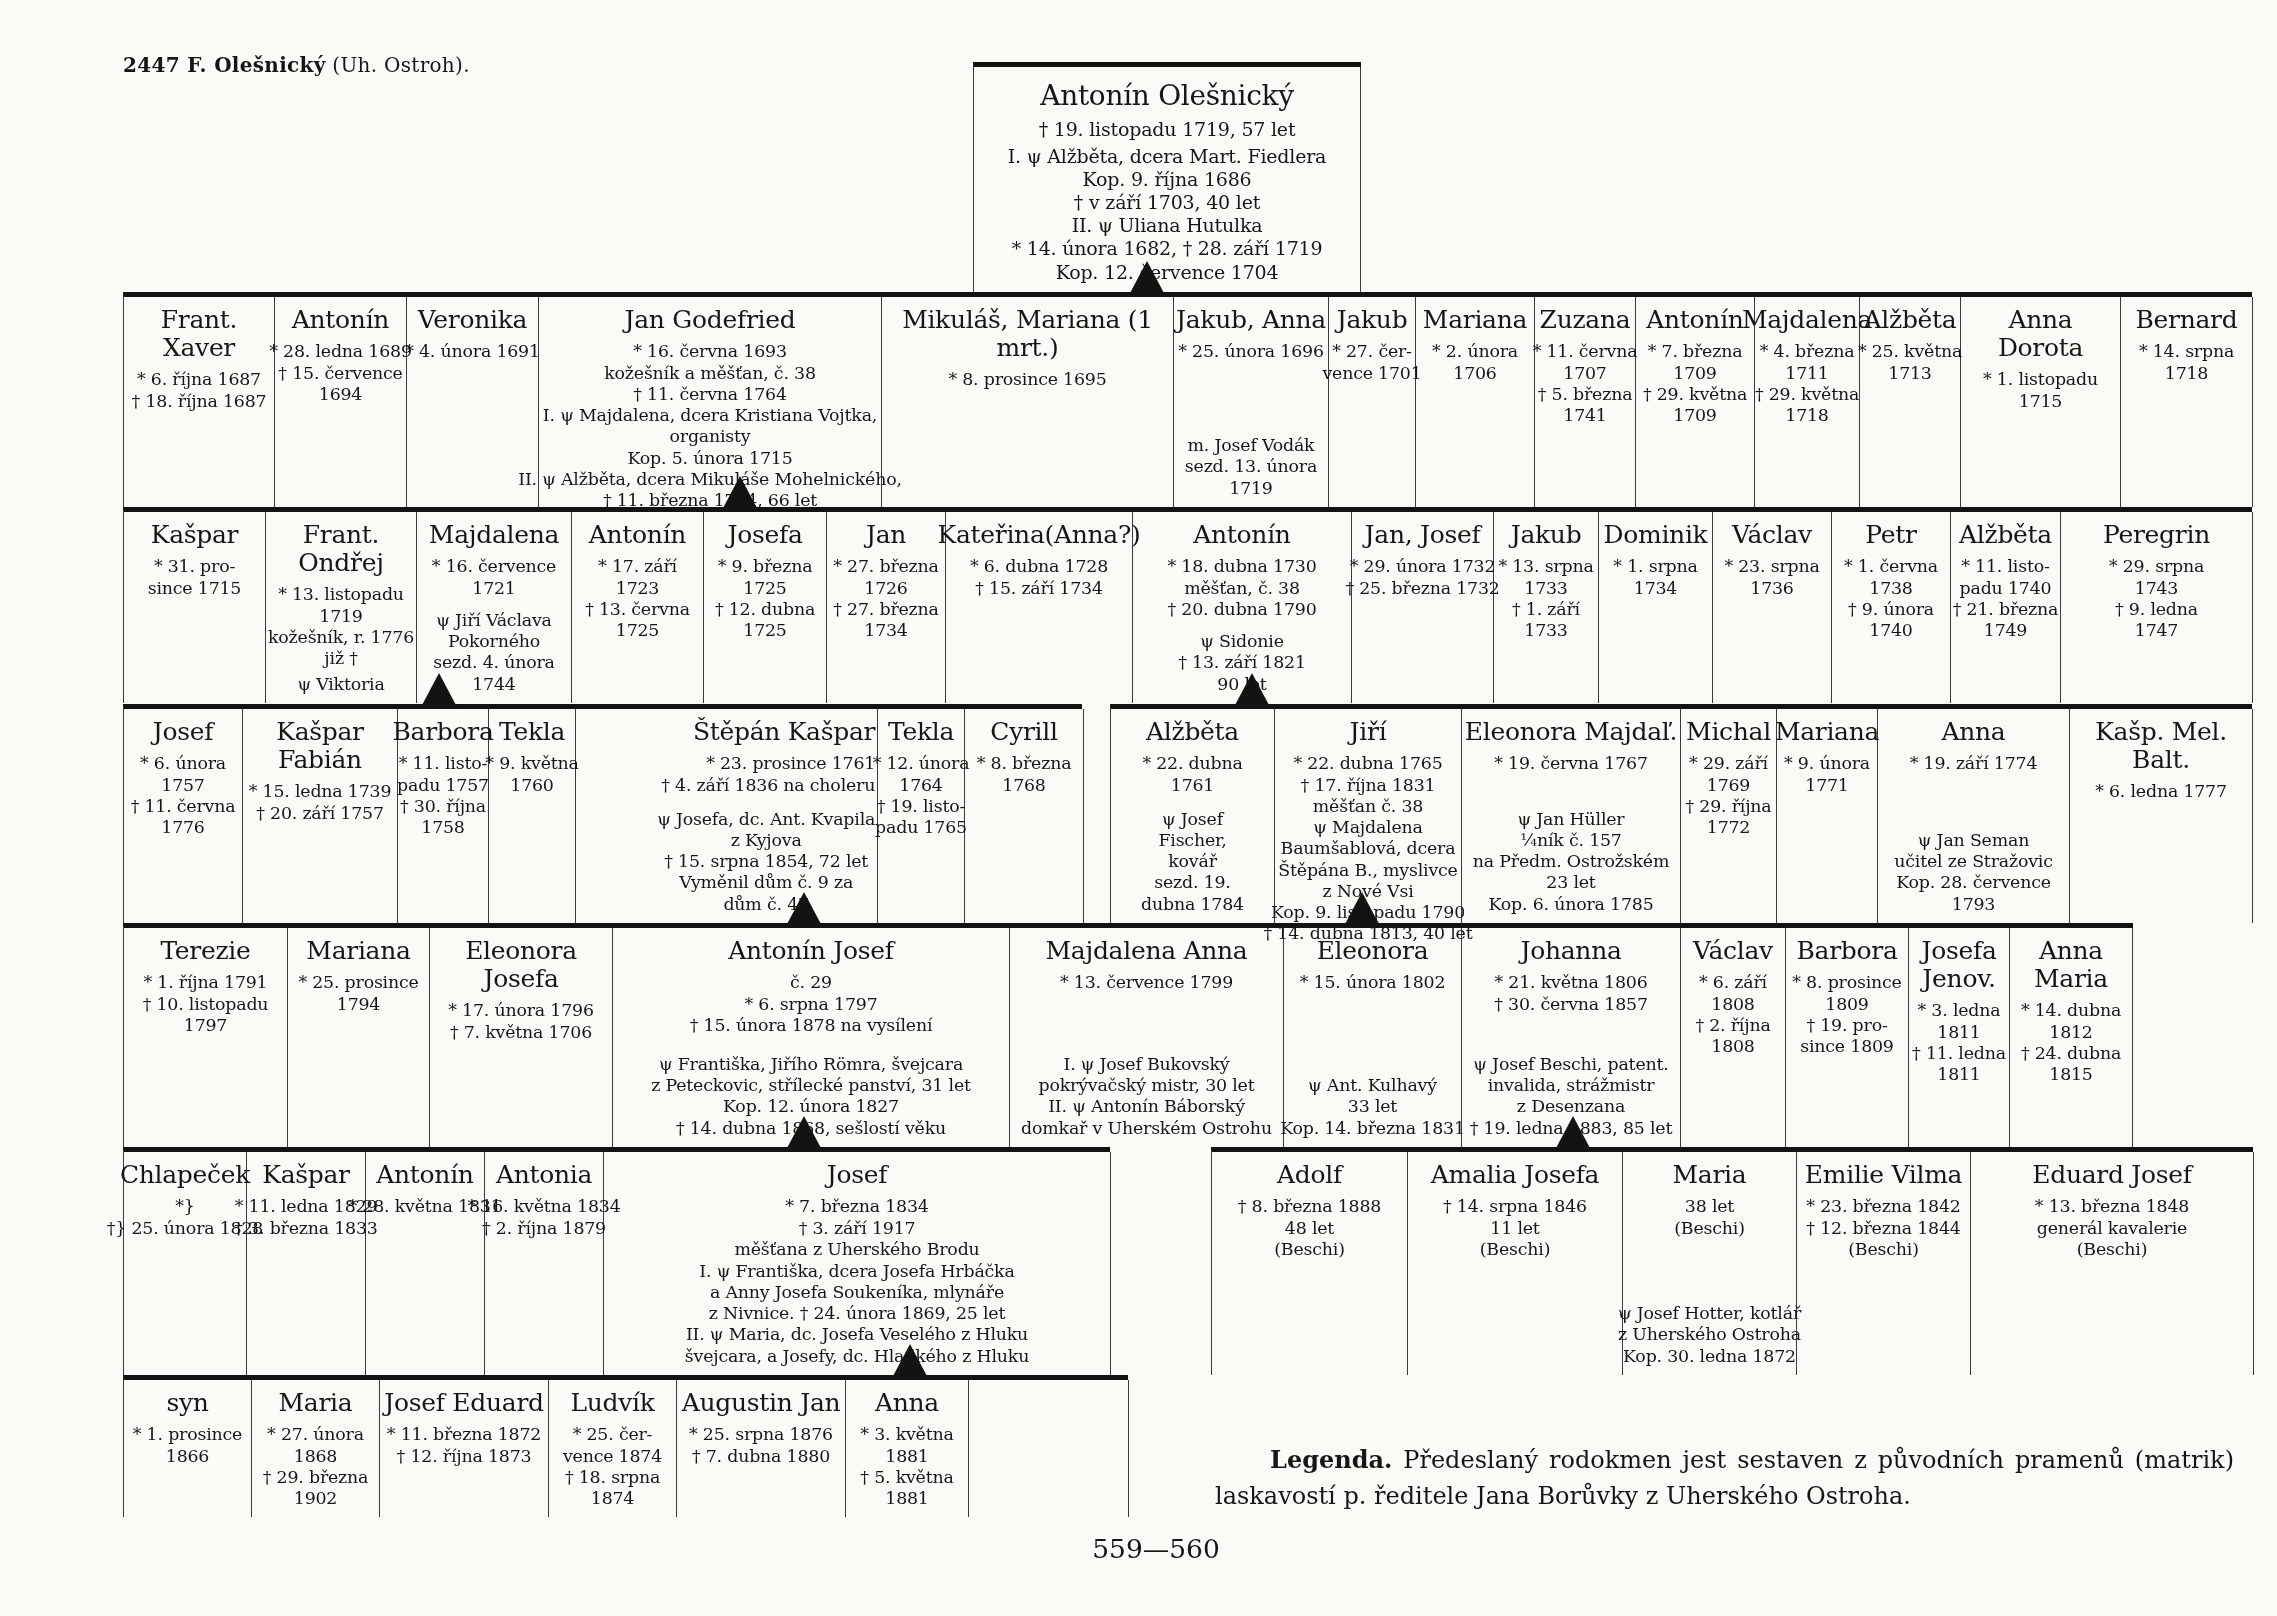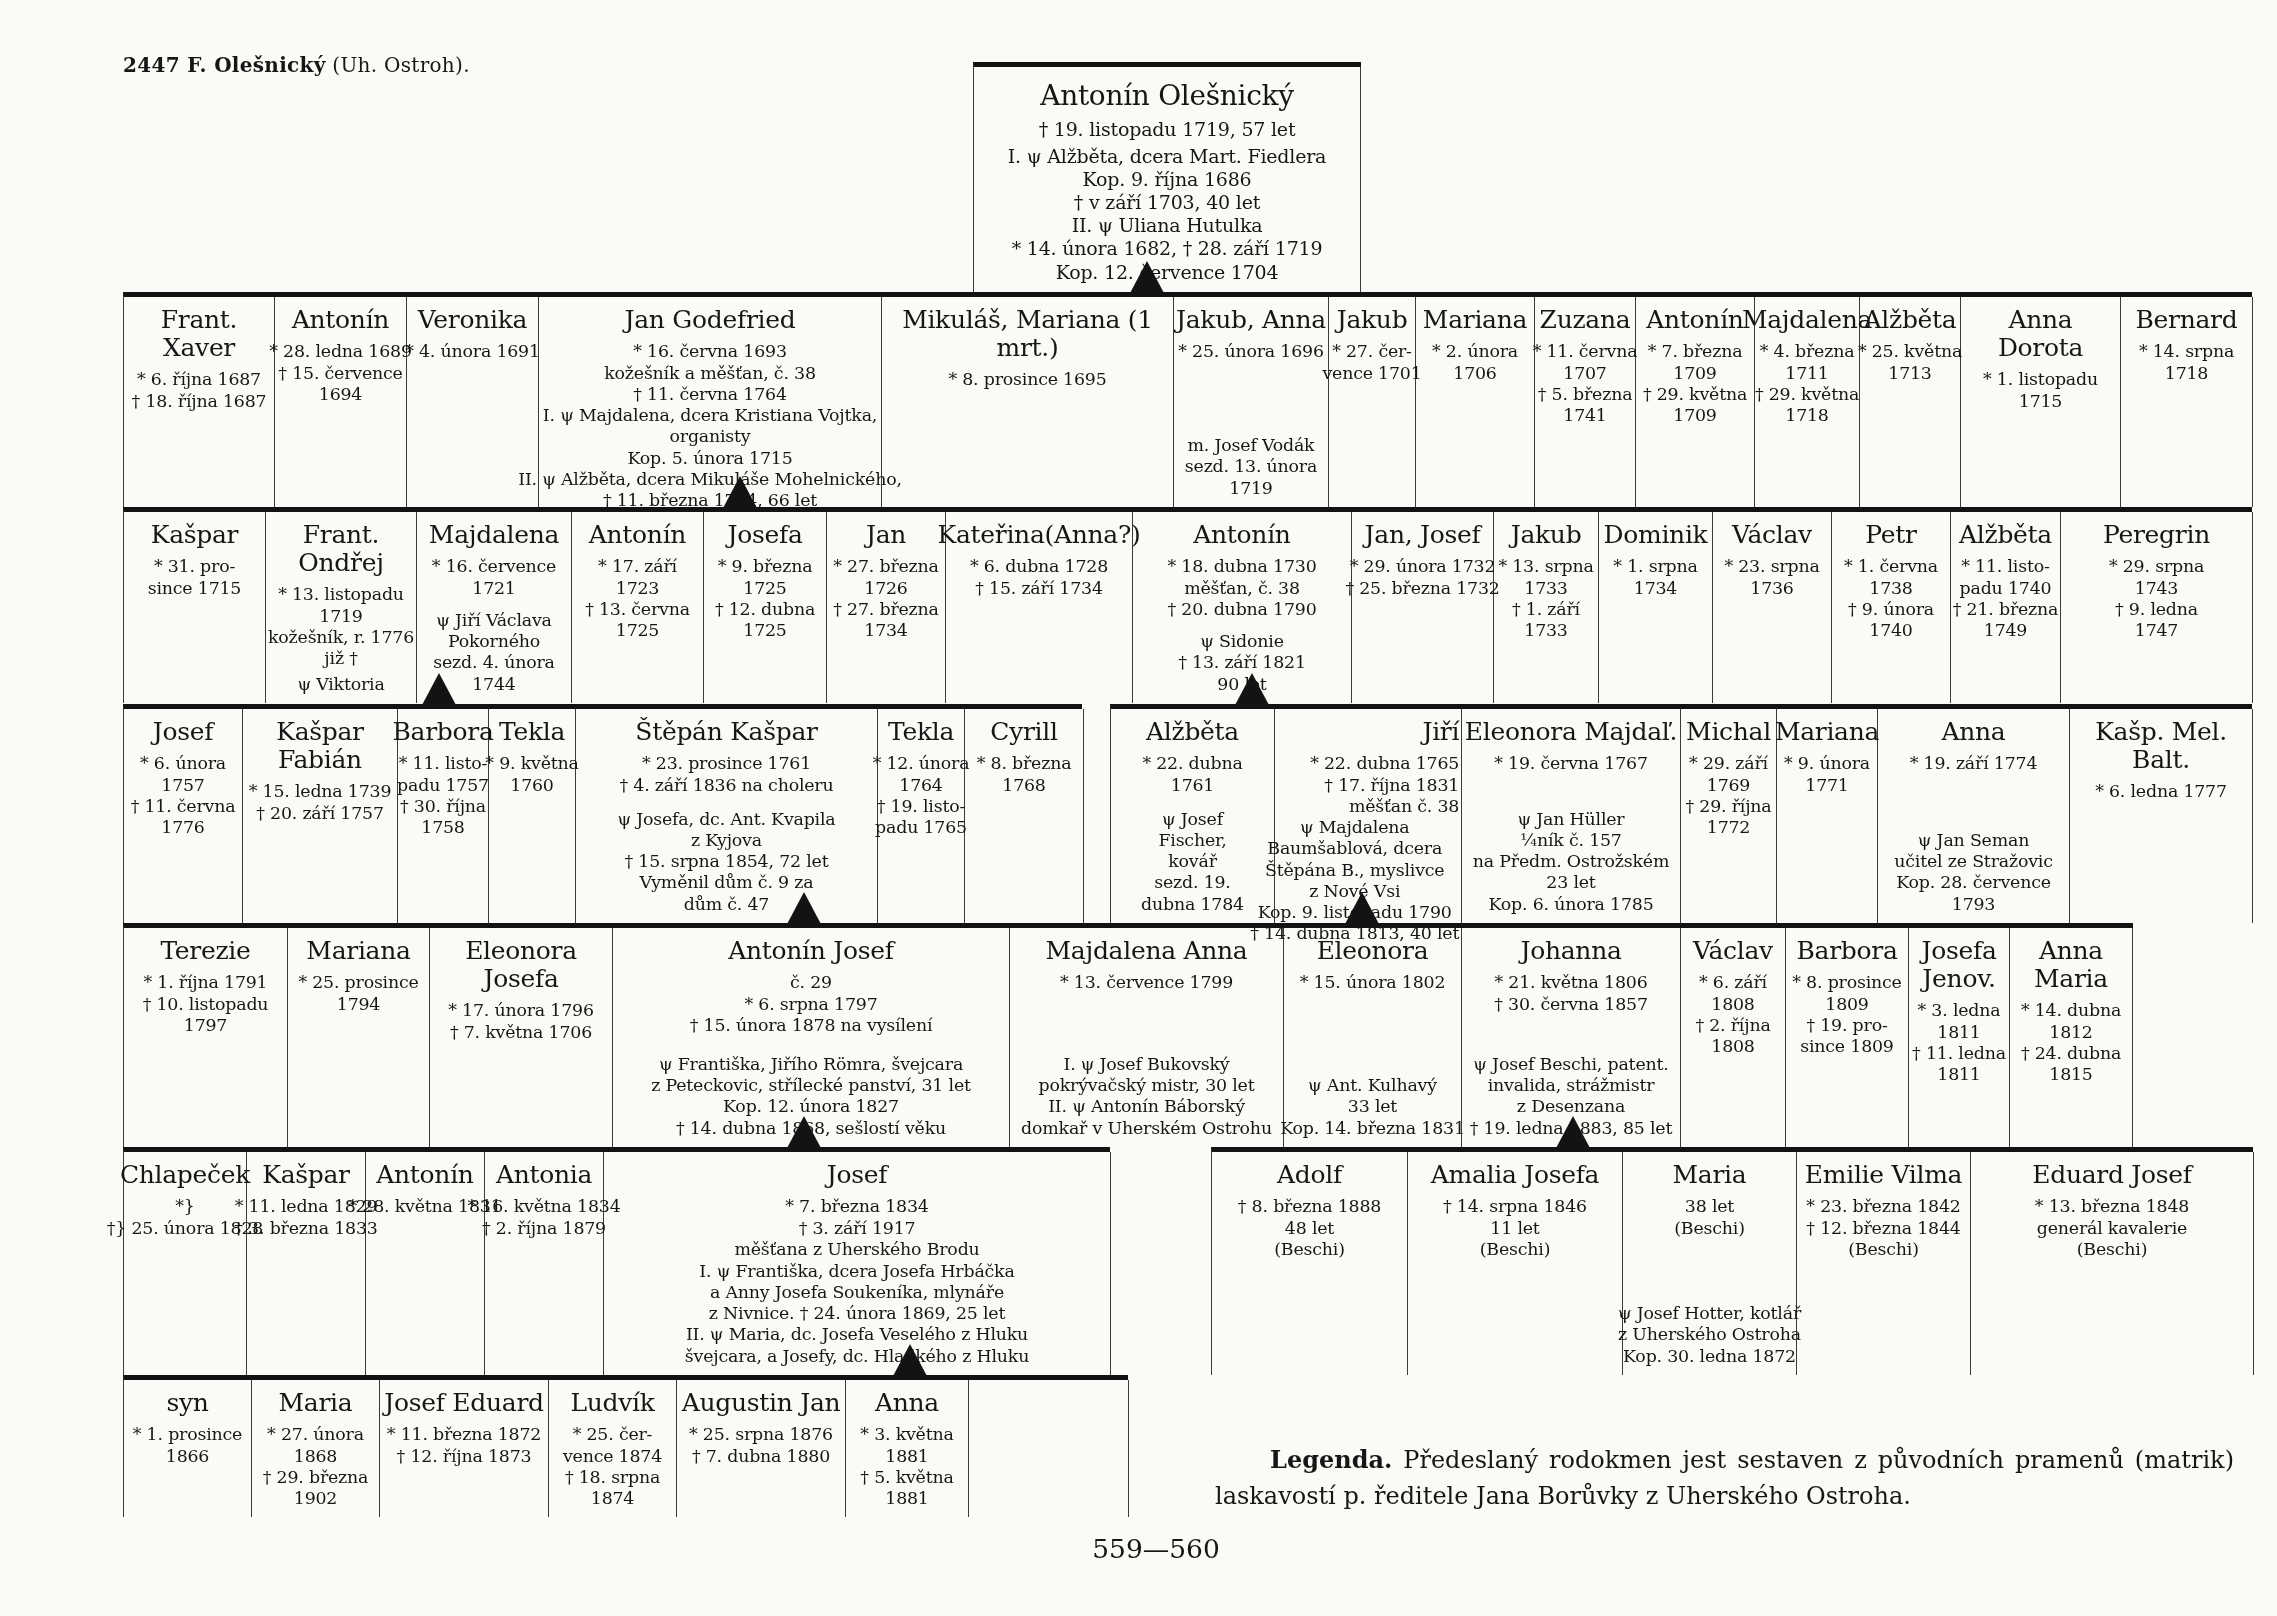--- a/index.html
+++ b/index.html
@@ -271,21 +271,21 @@
             <div class="pline">* 11. listo-</div>
             <div class="pline">padu 1757</div>
             <div class="pline">† 30. října</div>
             <div class="pline">1758</div>
           </div>
           <div class="cell" style="width: 87px;">
             <div class="pname">Tekla</div>
             <div class="pline">* 9. května</div>
             <div class="pline">1760</div>
           </div>
-          <div class="cell" style="width: 302px;">
+          <div class="cell" style="width: 302px; align-items: flex-end;">
             <div class="pname">Štěpán Kašpar</div>
             <div class="pline">* 23. prosince 1761</div>
             <div class="pline">† 4. září 1836 na choleru</div>
             <div class="pnotes">
               <div class="pline">ψ Josefa, dc. Ant. Kvapila</div>
               <div class="pline">z Kyjova</div>
               <div class="pline">† 15. srpna 1854, 72 let</div>
               <div class="pline">Vyměnil dům č. 9 za</div>
               <div class="pline">dům č. 47</div>
             </div>
@@ -312,21 +312,21 @@
             <div class="pline">* 22. dubna</div>
             <div class="pline">1761</div>
             <div class="pnotes">
               <div class="pline">ψ Josef</div>
               <div class="pline">Fischer,</div>
               <div class="pline">kovář</div>
               <div class="pline">sezd. 19.</div>
               <div class="pline">dubna 1784</div>
             </div>
           </div>
-          <div class="cell" style="width: 187px; align-items: flex-end;">
+          <div class="cell" style="width: 187px;">
             <div class="pname">Jiří</div>
             <div class="pline">* 22. dubna 1765</div>
             <div class="pline">† 17. října 1831</div>
             <div class="pline">měšťan č. 38</div>
             <div class="pnotes">
               <div class="pline">ψ Majdalena</div>
               <div class="pline">Baumšablová, dcera</div>
               <div class="pline">Štěpána B., myslivce</div>
               <div class="pline">z Nové Vsi</div>
               <div class="pline">Kop. 9. listopadu 1790</div>

